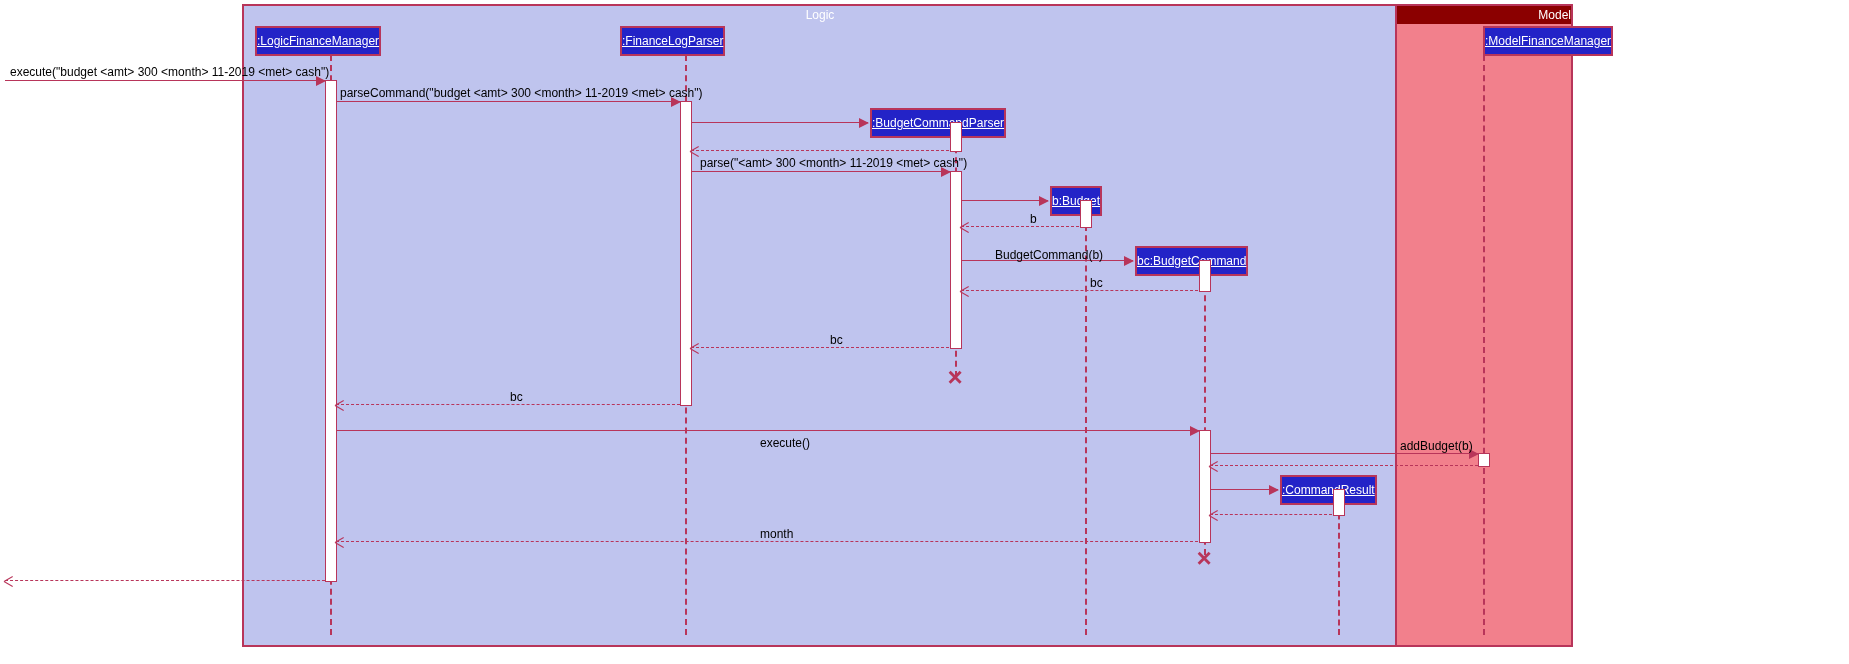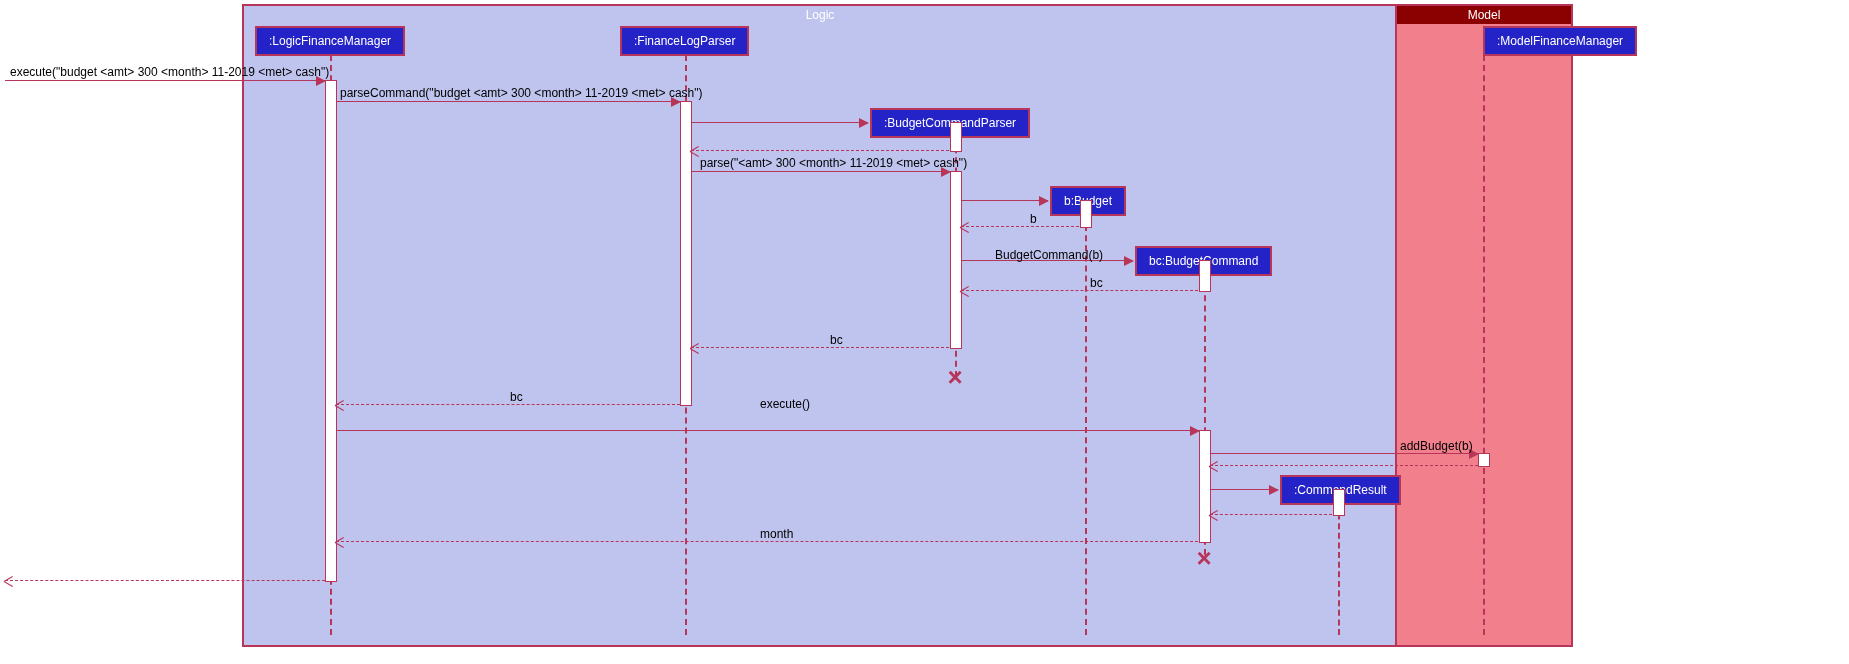--- a/index.html
+++ b/index.html
@@ -1,22 +1,22 @@
 <!DOCTYPE html>
 <html><head>
 <meta charset="utf-8">
 <style>
 body{margin:0;font-family:sans-serif;font-size:12px;background:#fff}
 .diagram{position:relative;width:1849px;height:664px}
 .frame{position:absolute;border:2px solid #b8355a}
 .frame-logic{left:242px;top:4px;width:1152px;height:639px;background:#bfc4ee}
 .frame-model{left:1395px;top:4px;width:174px;height:639px;background:#f2808c}
 .frame-title{position:absolute;top:0;left:50%;transform:translateX(-50%);background:transparent;color:#fff;font-weight:normal;padding:2px 0}
-.frame-model .frame-title{background:#8b0000;width:100%;text-align:center;top:0}
-.participant{position:absolute;background:#2323c7;color:#fff;border:2px solid #b8355a;padding:6px 12px;text-align:center;white-space:nowrap;}
+.frame-model .frame-title{background:#8b0000;width:100%;text-align:right;top:0}
+.participant{position:absolute;background:#2323c7;color:#fff;border:2px solid #b8355a;padding:6px 0;text-align:center;white-space:nowrap;text-decoration:underline}
 .lifeline{position:absolute;border-left:2px dashed #b8355a;width:0}
 .activation{position:absolute;background:#fff;border:1.5px solid #b8355a;width:10px}
 .arrow{position:absolute;height:1px;overflow:visible}
 .arrow-solid{border-top:1.5px solid #b8355a}
 .arrow-dashed{border-top:1.5px dashed #b8355a}
 .arrow-head{position:absolute;top:-5px;width:0;height:0}
 .arrow-head-r{right:-1px;border-left:10px solid #b8355a;border-top:5px solid transparent;border-bottom:5px solid transparent}
 .open-head-l{position:absolute;left:-1px;top:-5px}
 .open-head-l::before{content:"";position:absolute;width:10px;border-top:1.5px solid #b8355a;transform:rotate(-30deg);transform-origin:left;left:0;top:5px}
 .open-head-l::after{content:"";position:absolute;width:10px;border-top:1.5px solid #b8355a;transform:rotate(30deg);transform-origin:left;left:0;top:5px}
@@ -113,21 +113,21 @@
   <div class="msg-label" style="left:830px;top:333px">bc</div>
 
   <div class="arrow arrow-dashed" style="left:336px;top:404px;width:344px">
       <div class="open-head-l"></div>
     </div>
   <div class="msg-label" style="left:510px;top:390px">bc</div>
 
   <div class="arrow arrow-solid" style="left:336px;top:430px;width:863px">
       <div class="arrow-head arrow-head-r"></div>
     </div>
-  <div class="msg-label" style="left:760px;top:397px">execute()</div>
+  <div class="msg-label" style="left:760px;top:436px">execute()</div>
 
   <div class="arrow arrow-solid" style="left:1210px;top:453px;width:268px">
       <div class="arrow-head arrow-head-r"></div>
     </div>
   <div class="msg-label" style="left:1400px;top:439px">addBudget(b)</div>
   <div class="arrow arrow-dashed" style="left:1210px;top:465px;width:268px">
       <div class="open-head-l"></div>
     </div>
 
   <div class="arrow arrow-solid" style="left:1210px;top:489px;width:68px">

